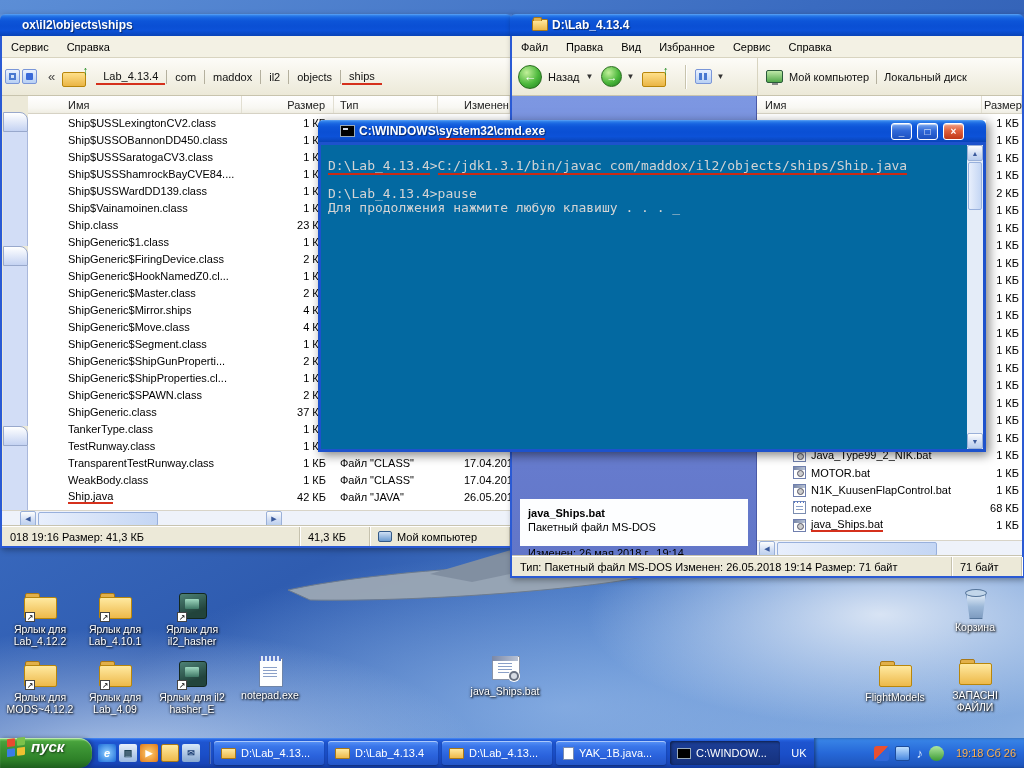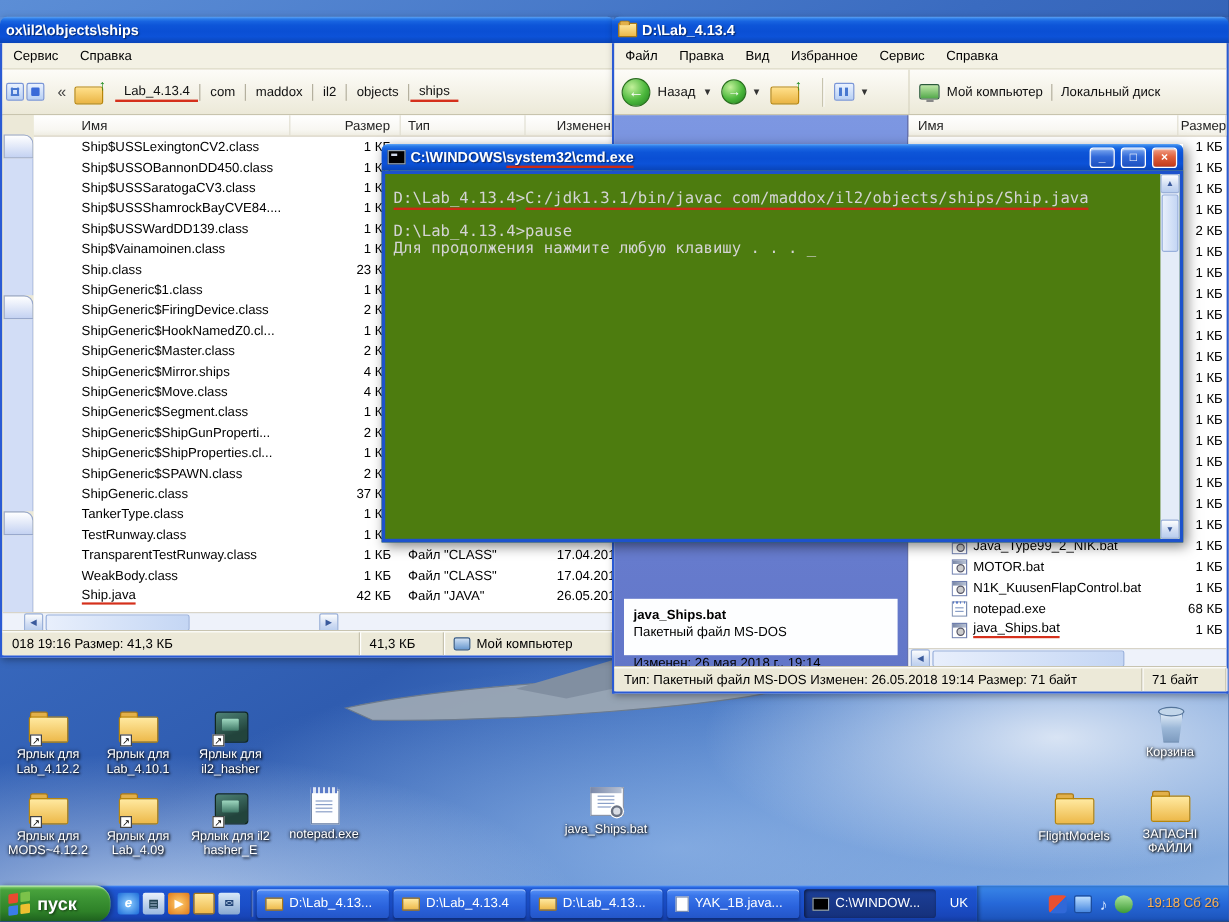--- a/index.html
+++ b/index.html
@@ -49,21 +49,21 @@
     background:linear-gradient(180deg,#eaf3fc,#9cb8d8 55%,#7e9cc0); border:1px solid #54749a;
     clip-path:polygon(0 0,100% 0,82% 100%,18% 100%); }
   .scarr { position:absolute; left:2px; bottom:-2px; width:10px; height:10px; background:#fff;
     border:1px solid #444; font-size:8px; line-height:9px; color:#000; z-index:3; text-align:center; }
 
   
   .window { position:absolute; }
   .tbar { position:absolute; left:0; right:0; top:0; height:22px;
     background:linear-gradient(180deg,#5ea4f6 0%, #2a7be8 8%, #1763e0 18%, #0d55d8 32%, #0a4fd4 55%, #0c52d8 75%, #0944b8 100%);
     border-radius:6px 6px 0 0; color:#fff; font-weight:bold; font-size:12px;
-    display:flex; align-items:center; padding:0 5px; gap:4px; text-shadow:1px 1px 1px rgba(0,0,0,.5); }
+    display:flex; align-items:center; padding:0 22px; gap:4px; text-shadow:1px 1px 1px rgba(0,0,0,.5); }
   .wbody { position:absolute; left:0; right:0; top:22px; bottom:0;
     background:#ece9d8; border:2px solid #2a5ad4; border-top:none; }
   .wbtn { width:21px; height:17px; border-radius:3px; border:1px solid #fff; font-size:10px; font-weight:bold;
     color:#fff; display:flex; align-items:center; justify-content:center; margin-left:1px;
     background:linear-gradient(180deg,#7ba8f0 0%, #3068d8 45%, #1c50c0 100%);
     box-shadow:inset 0 1px 1px rgba(255,255,255,.6); text-shadow:none; }
   .wbtn.close { background:linear-gradient(180deg,#f0a088 0%, #e0603c 45%, #c03818 100%); }
   .tfold { width:16px; height:12px; background:linear-gradient(#ffe9a0,#edb94a); border:1px solid #a87818;
     border-radius:1px; position:relative; flex:0 0 auto; }
   .tfold::before { content:""; position:absolute; left:0; top:-3px; width:7px; height:3px;
@@ -191,35 +191,35 @@
   .rlist { position:absolute; left:245px; right:0; top:78px; bottom:36px; background:#fff; overflow:hidden; }
   .rrow { display:flex; align-items:center; height:17.5px; padding-left:8px; color:#000; white-space:nowrap; }
   .rrow .fic { margin:0 5px 0 0; }
   .rc-name { flex:1; display:flex; align-items:center; overflow:hidden;margin-left:28px; }
   .rc-size { width:40px; text-align:right; padding-right:3px; flex:0 0 auto; }
   .rhscroll { left:245px; right:0; bottom:20px; }
 
   
   #win-cmd { left:318px; top:120px; width:668px; height:332px; z-index:5; box-shadow:3px 3px 10px rgba(0,0,0,.5); }
   #win-cmd .tbar { border-radius:5px 5px 0 0; }
-  .cbody { position:absolute; left:0; right:0; top:22px; bottom:0; background:#4d7c0f; border:3px solid #1d52cc; }
+  .cbody { position:absolute; left:0; right:0; top:22px; bottom:0; background:#0369a1; border:3px solid #1d52cc; }
   .console { position:absolute; left:0; top:0; right:16px; bottom:0; padding:14px 4px 0 7px;
     font-family:"DejaVu Sans Mono", monospace; font-size:13px; line-height:14px; color:#d4d4d4; overflow:hidden; }
   .cline { height:14px; white-space:pre; }
   .cscroll { position:absolute; right:0; top:0; bottom:0; width:16px; background:#e4ecf8; }
   .cscroll .sb-bt { left:0; }
   .cscroll .sb-bt.down { top:auto; bottom:0; }
   .cscroll .vth { position:absolute; left:1px; width:14px; top:17px; height:48px; border-radius:2px;
     background:linear-gradient(90deg,#e8effc,#c4d6f4); border:1px solid #98b0dc; }
 
   
   #taskbar { position:absolute; left:0; right:0; bottom:0; height:30px; z-index:20; display:flex; align-items:center;
     background:linear-gradient(180deg,#4b8ef5 0%, #2663e0 6%, #1e55d0 14%, #1a4ec8 55%, #1845b8 85%, #123a9e 100%); }
-  .startbtn { width:92px; height:30px; flex:0 0 auto; border-radius:0 13px 13px 0; display:flex; align-items:center;
-    gap:6px; padding:0 16px 0 7px; color:#fff; font-weight:bold; font-size:15px;
+  .startbtn { width:92px; height:30px; flex:0 0 auto; border-radius:0 13px 13px 0; display:flex; align-items:flex-start;
+    gap:6px; padding:0 16px 0 7px; color:#fff; font-weight:bold; font-style:italic; font-size:15px;
     text-shadow:1px 1px 2px rgba(0,0,0,.6);
     background:linear-gradient(180deg,#8ad973 0%, #48a23c 12%, #3c9434 35%, #2e8128 72%, #1d5f1d 100%);
     box-shadow:inset 0 1px 1px rgba(255,255,255,.5), 2px 0 4px rgba(0,0,0,.35); }
   .flag { width:18px; height:18px; position:relative; transform:skewY(-8deg); flex:0 0 auto; }
   .flag i { position:absolute; width:8px; height:8px; border-radius:1px; }
   .flag .f1 { left:0; top:0; background:#e84a30; } .flag .f2 { right:0; top:0; background:#7cc24a; }
   .flag .f3 { left:0; bottom:0; background:#3a7ce8; } .flag .f4 { right:0; bottom:0; background:#f0c030; }
   .ql { display:flex; gap:3px; padding:0 6px; align-items:center; }
   .qlbtn { width:18px; height:18px; border-radius:2px; display:flex; align-items:center; justify-content:center;
     font-size:11px; color:#fff; font-weight:bold; }

